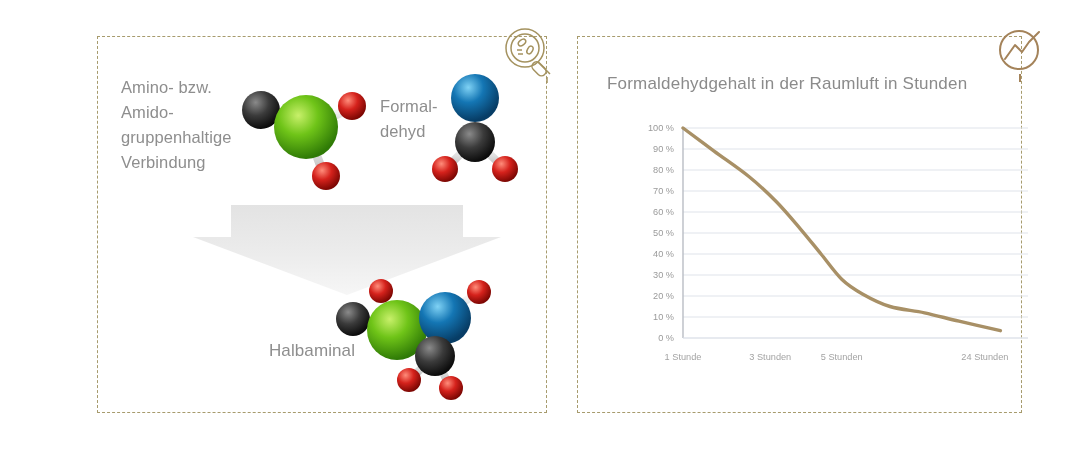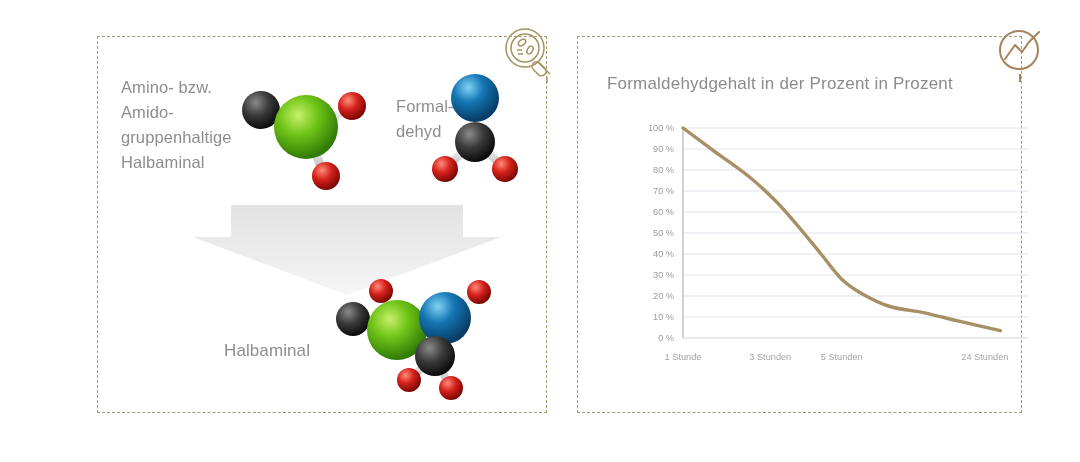--- a/index.html
+++ b/index.html
@@ -34,22 +34,22 @@
   
   .label{
     position:absolute;
     color:#8e8e8e;
     font-size:16.5px;
     line-height:25px;
     letter-spacing:.1px;
     white-space:pre-line;
   }
   #amino-label{ left:121px; top:75px; width:190px; }
-  #formaldehyd-label{ left:396px; top:94px; width:110px; }
-  #halbaminal-label{ left:224px; top:338px; width:160px; font-size:17px;}
+  #formaldehyd-label{ left:380px; top:94px; width:110px; }
+  #halbaminal-label{ left:232px; top:338px; width:160px; font-size:17px;text-align:center;}
 
   
   #reaction-arrow{
     position:absolute;
     left:193px; top:205px;
     width:308px; height:90px;
     z-index:1;
   }
   #reaction-arrow svg{display:block;width:100%;height:100%;}
 
@@ -92,21 +92,21 @@
         <stop offset="100%" stop-color="#f6f6f6"></stop>
       </linearGradient>
     </defs>
     <polygon points="38,0 270,0 270,32 308,32 154,90 0,32 38,32" fill="url(#arrGrad)"></polygon>
   </svg>
 </div>
 
 <div class="label" id="amino-label">Amino- bzw.
 Amido-
 gruppenhaltige
-Halbaminal</div>
+Verbindung</div>
 <div class="label" id="formaldehyd-label">Formal-
 dehyd</div>
 <div class="label" id="halbaminal-label">Halbaminal</div>
 
 <div class="molecule" id="molecule-amino">
   <svg viewBox="0 0 136 122" xmlns="http://www.w3.org/2000/svg">
     <defs>
       <radialGradient id="gGreen" cx="38%" cy="32%" r="68%">
         <stop offset="0%" stop-color="#c8f06a"></stop>
           <stop offset="45%" stop-color="#6fc418"></stop>
@@ -192,21 +192,21 @@
     <line x1="17" y1="26" x2="22" y2="26"></line>
     <line x1="18" y1="30" x2="23" y2="30"></line>
     <path d="M38 38 L50 50" stroke-width="1.5"></path>
     <rect x="36.5" y="36" width="16" height="9" rx="4.5" transform="rotate(45 36.5 36)"></rect>
     <line x1="47" y1="53" x2="47" y2="59"></line>
   </svg>
 </div>
 
 <div class="panel" id="right-panel"></div>
 
-<div id="chart-title">Formaldehydgehalt in der Prozent in Prozent</div>
+<div id="chart-title">Formaldehydgehalt in der Raumluft in Stunden</div>
 
 <div id="chart-area">
   <svg id="chart-svg" viewBox="0 0 400 262" xmlns="http://www.w3.org/2000/svg">
       <line x1="47" y1="10" x2="392" y2="10" stroke="#dfe3ea" stroke-width="1"></line>
       <text x="38" y="13.4" text-anchor="end" class="ytick">100 %</text>
       <line x1="47" y1="30.999999999999996" x2="392" y2="30.999999999999996" stroke="#dfe3ea" stroke-width="1"></line>
       <text x="38" y="34.4" text-anchor="end" class="ytick">90 %</text>
       <line x1="47" y1="51.99999999999999" x2="392" y2="51.99999999999999" stroke="#dfe3ea" stroke-width="1"></line>
       <text x="38" y="55.39999999999999" text-anchor="end" class="ytick">80 %</text>
       <line x1="47" y1="73" x2="392" y2="73" stroke="#dfe3ea" stroke-width="1"></line>

